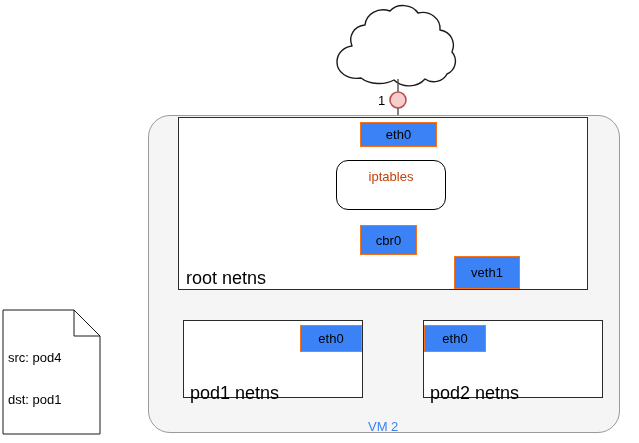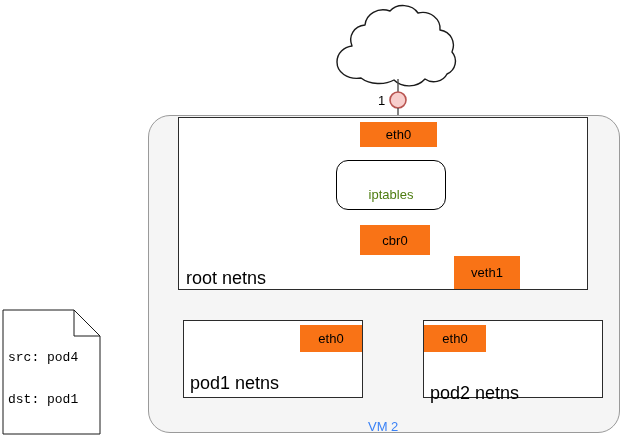--- a/index.html
+++ b/index.html
@@ -20,22 +20,22 @@
   .svg-layer {
     position: absolute;
     left: 0;
     top: 0;
     width: 639px;
     height: 443px;
   }
   .box {
     position: absolute;
     box-sizing: border-box;
-    background: #f97316;
-    border: 6px solid #f97316;
+    background: #3b82f6;
+    border: 1px solid #f97316;
     display: flex;
     font-size: 13px;
     color: #000000;
     line-height: 1;
     z-index: 5;
   }
   .box.center {
     align-items: center;
     justify-content: center;
   }
@@ -70,33 +70,32 @@
   }
   .rounded-box {
     position: absolute;
     box-sizing: border-box;
     background: #ffffff;
     border: 1px solid #000000;
     border-radius: 12px;
     display: flex;
     align-items: flex-end;
     justify-content: center;
-    padding-bottom: 7px;
+    padding-bottom: 25px;
     font-size: 13px;
-    color: #4d7c0f;
+    color: #c2410c;
     z-index: 5;
   }
   .note-label {
     position: absolute;
     font-size: 13px;
     color: #000000;
     line-height: 16px;
     z-index: 6;
     white-space: pre;
-    font-family: Liberation Mono, monospace;
   }
   .endpoint-label {
     position: absolute;
     font-size: 13px;
     color: #000000;
     z-index: 8;
   }
 </style>
 </head>
 <body>
@@ -153,40 +152,40 @@
   </svg>
 
   <div class="box center" style="left:360px; top:122px; width:77px; height:25px;">
     <span>eth0</span>
   </div>
 
   <div class="rounded-box" style="left:336px; top:160px; width:110px; height:50px;">
     <span>iptables</span>
   </div>
 
-  <div class="box center" style="left:360px; top:225px; width:70px; height:30px;">
+  <div class="box center" style="left:360px; top:225px; width:57px; height:30px;">
     <span>cbr0</span>
   </div>
 
 
   <div class="box center" style="left:432px; top:256px; width:66px; height:33px;margin-left:22px;">
     <span>veth1</span>
   </div>
 
   <div class="box center" style="left:300px; top:325px; width:62px; height:27px;">
     <span>eth0</span>
   </div>
 
   <div class="box center" style="left:424px; top:325px; width:62px; height:27px;">
     <span>eth0</span>
   </div>
 
   <div class="netns-label" style="left:186px; top:268px;">root netns</div>
 
-  <div class="netns-label" style="left:190px; top:373px;">pod1 netns</div>
+  <div class="netns-label" style="left:190px; top:383px;">pod1 netns</div>
 
   <div class="netns-label" style="left:430px; top:383px;">pod2 netns</div>
 
   <div class="vm-label" style="left:368px; top:419px;">VM 2</div>
 
   <div class="endpoint-label" style="left:378px; top:93px;">1</div>
 
   <div class="note-label" style="left:8px; top:350px;">src: pod4</div>
   <div class="note-label" style="left:8px; top:380px;margin-top:12px;">dst: pod1</div>
 

